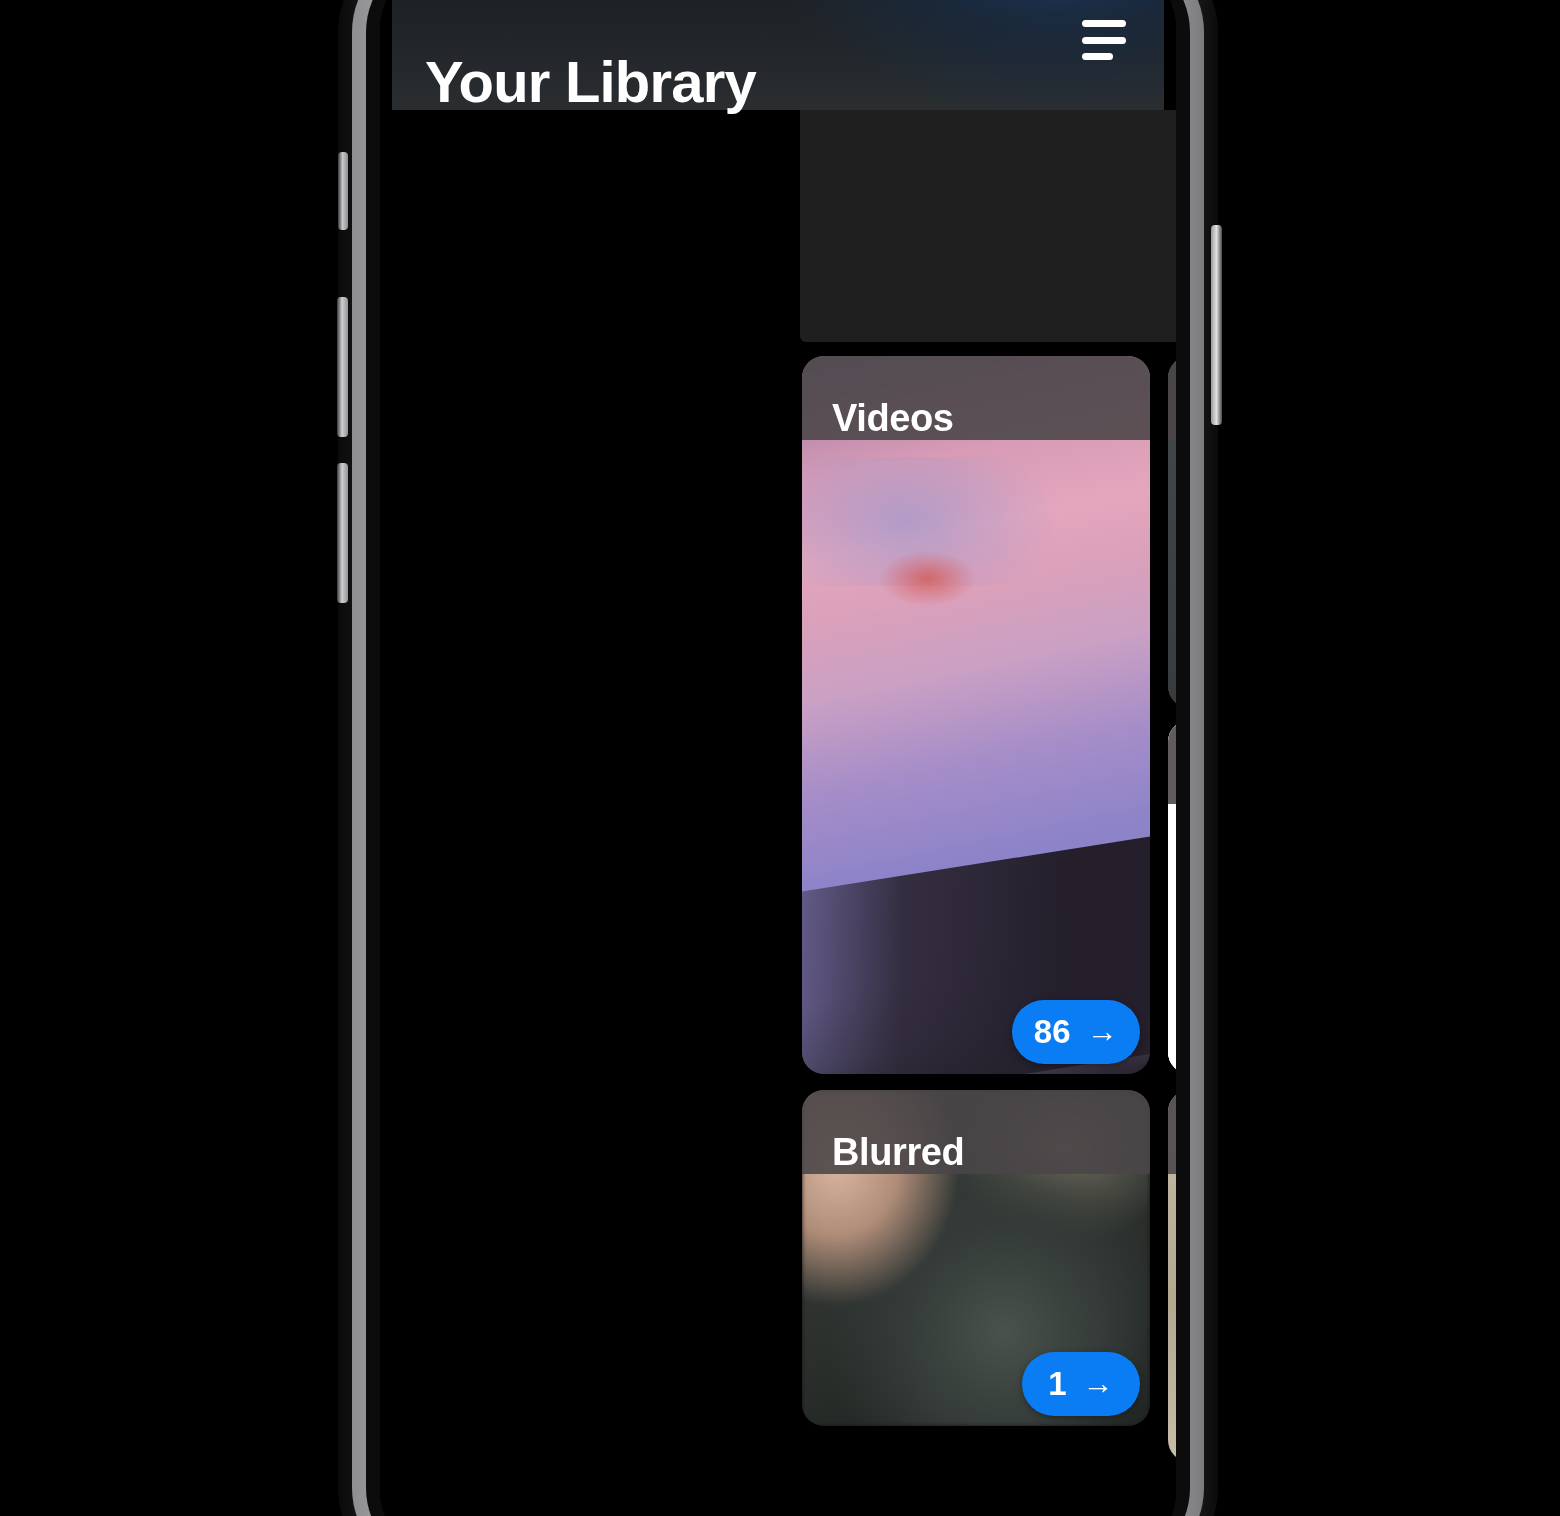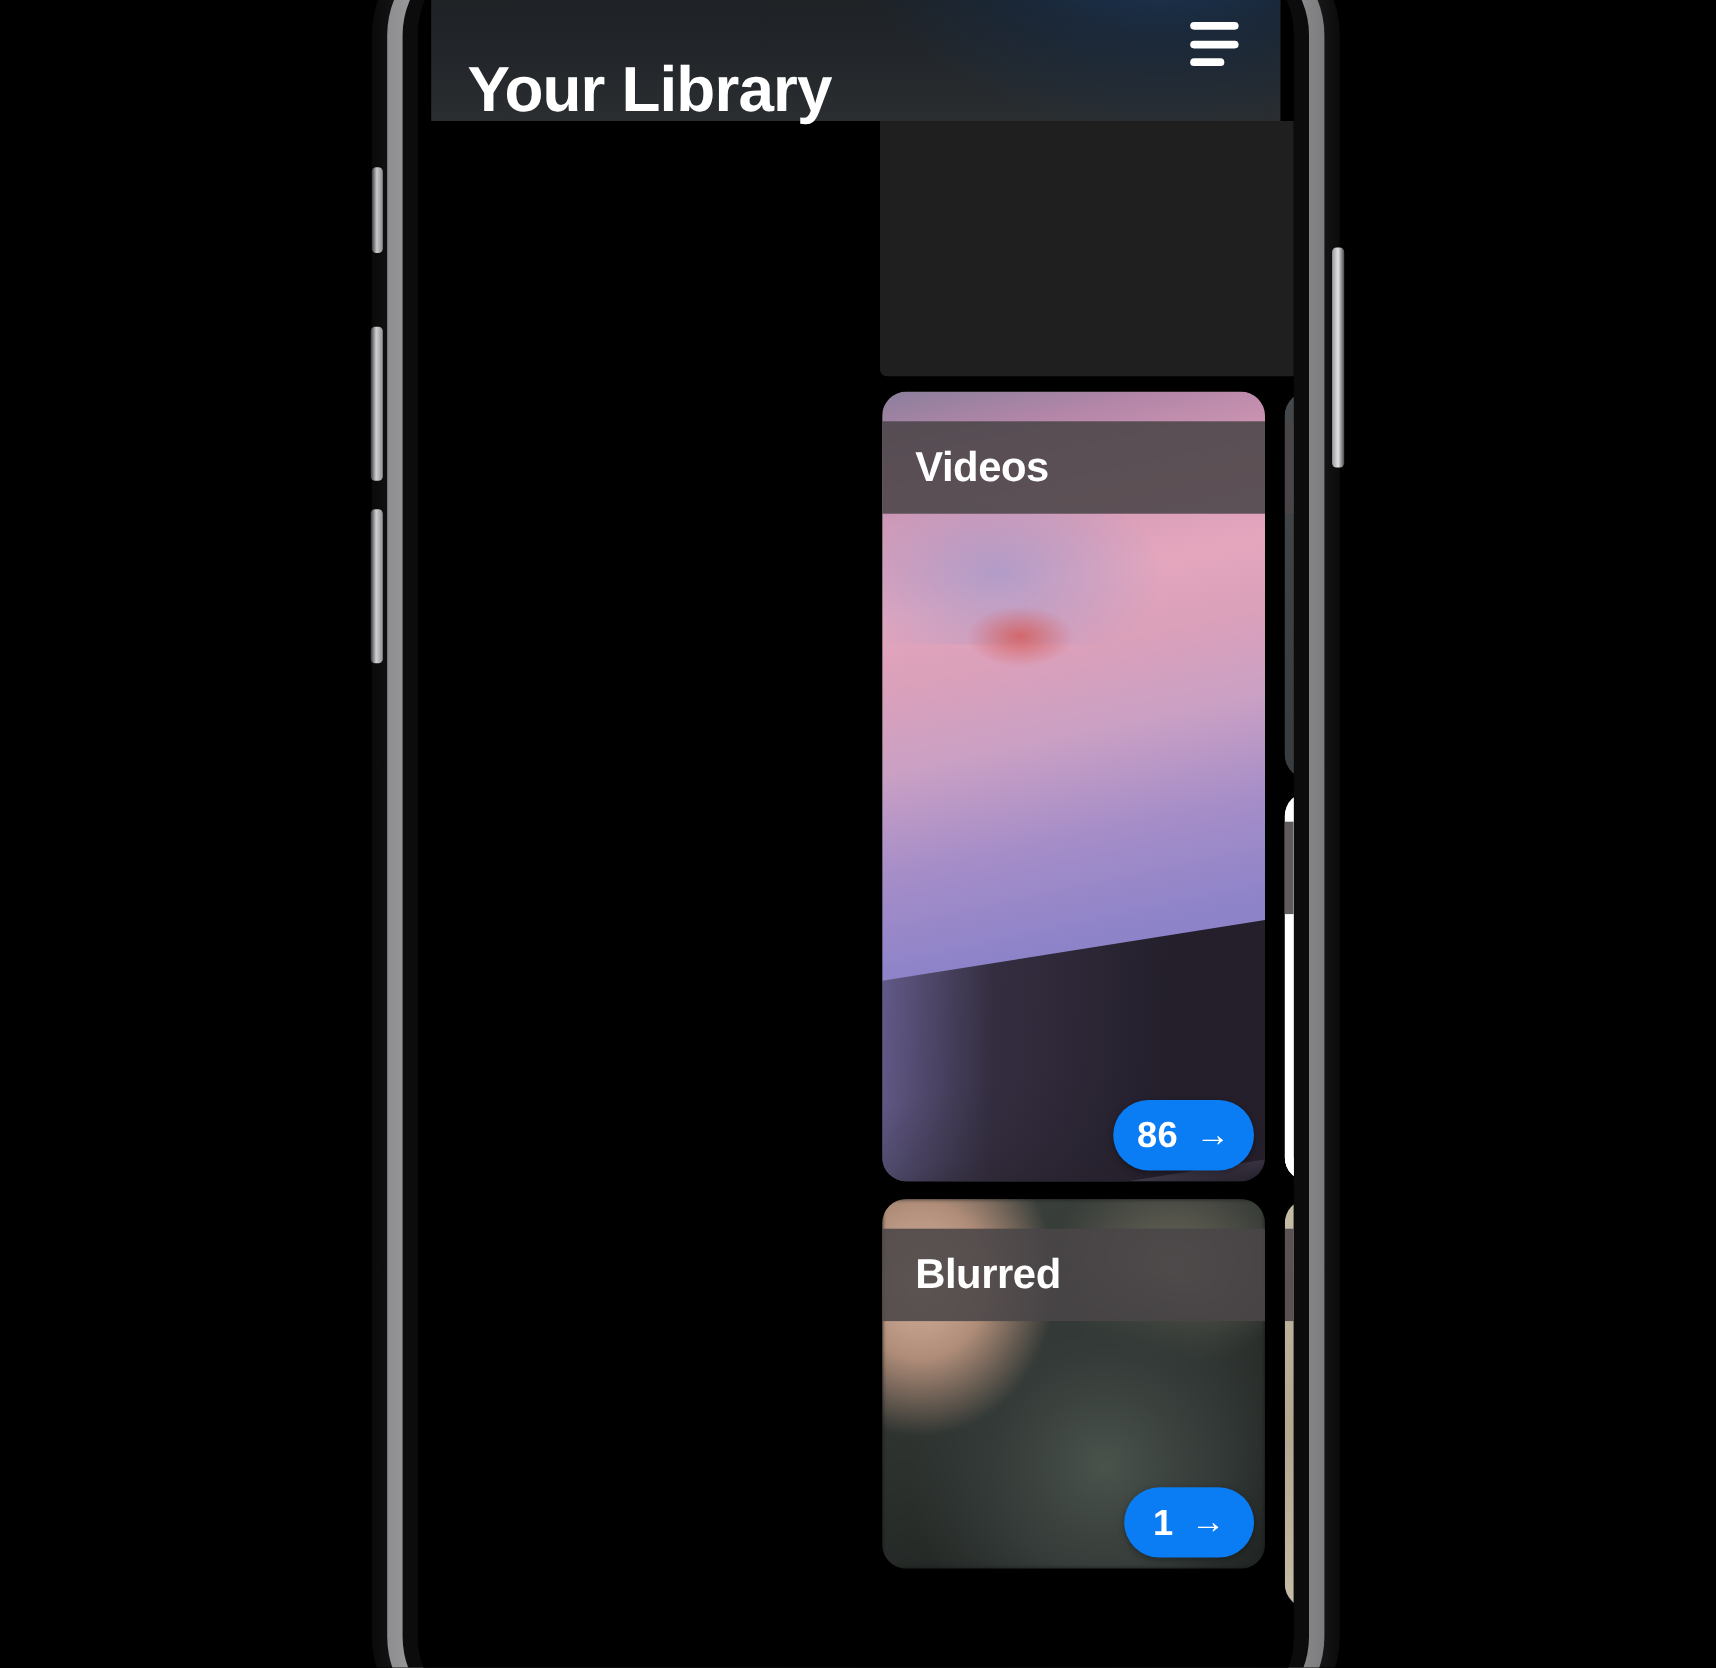--- a/index.html
+++ b/index.html
@@ -87,21 +87,21 @@
     box-shadow:0 2px 7px rgba(0,0,0,.35);
   }
   .badge .num{ color:#fff; font-size:33px; font-weight:700; letter-spacing:.3px; }
   .badge .arw{ color:#fff; font-size:31px; font-weight:400; line-height:1; margin-top:-2px; }
 
   
   .card{ position:absolute; border-radius:22px; overflow:hidden; background:#141414; }
   .card-hdr{
     position:absolute; top:0; left:0; right:0; height:84px;
     background:rgba(74,69,72,.88);
-    display:flex; align-items:center; z-index:10;margin-top:27px;
+    display:flex; align-items:flex-end; z-index:10;
   }
   .card-hdr span{
     margin-left:30px; color:#fff; font-size:38px; font-weight:700; letter-spacing:-.4px;
   }
   .card-body{ position:absolute; inset:0; }
 
   
   #card-top{ left:420px; top:152px; width:720px; height:232px; border-radius:0 0 6px 6px; background:#1f1f1f; }
 
   

